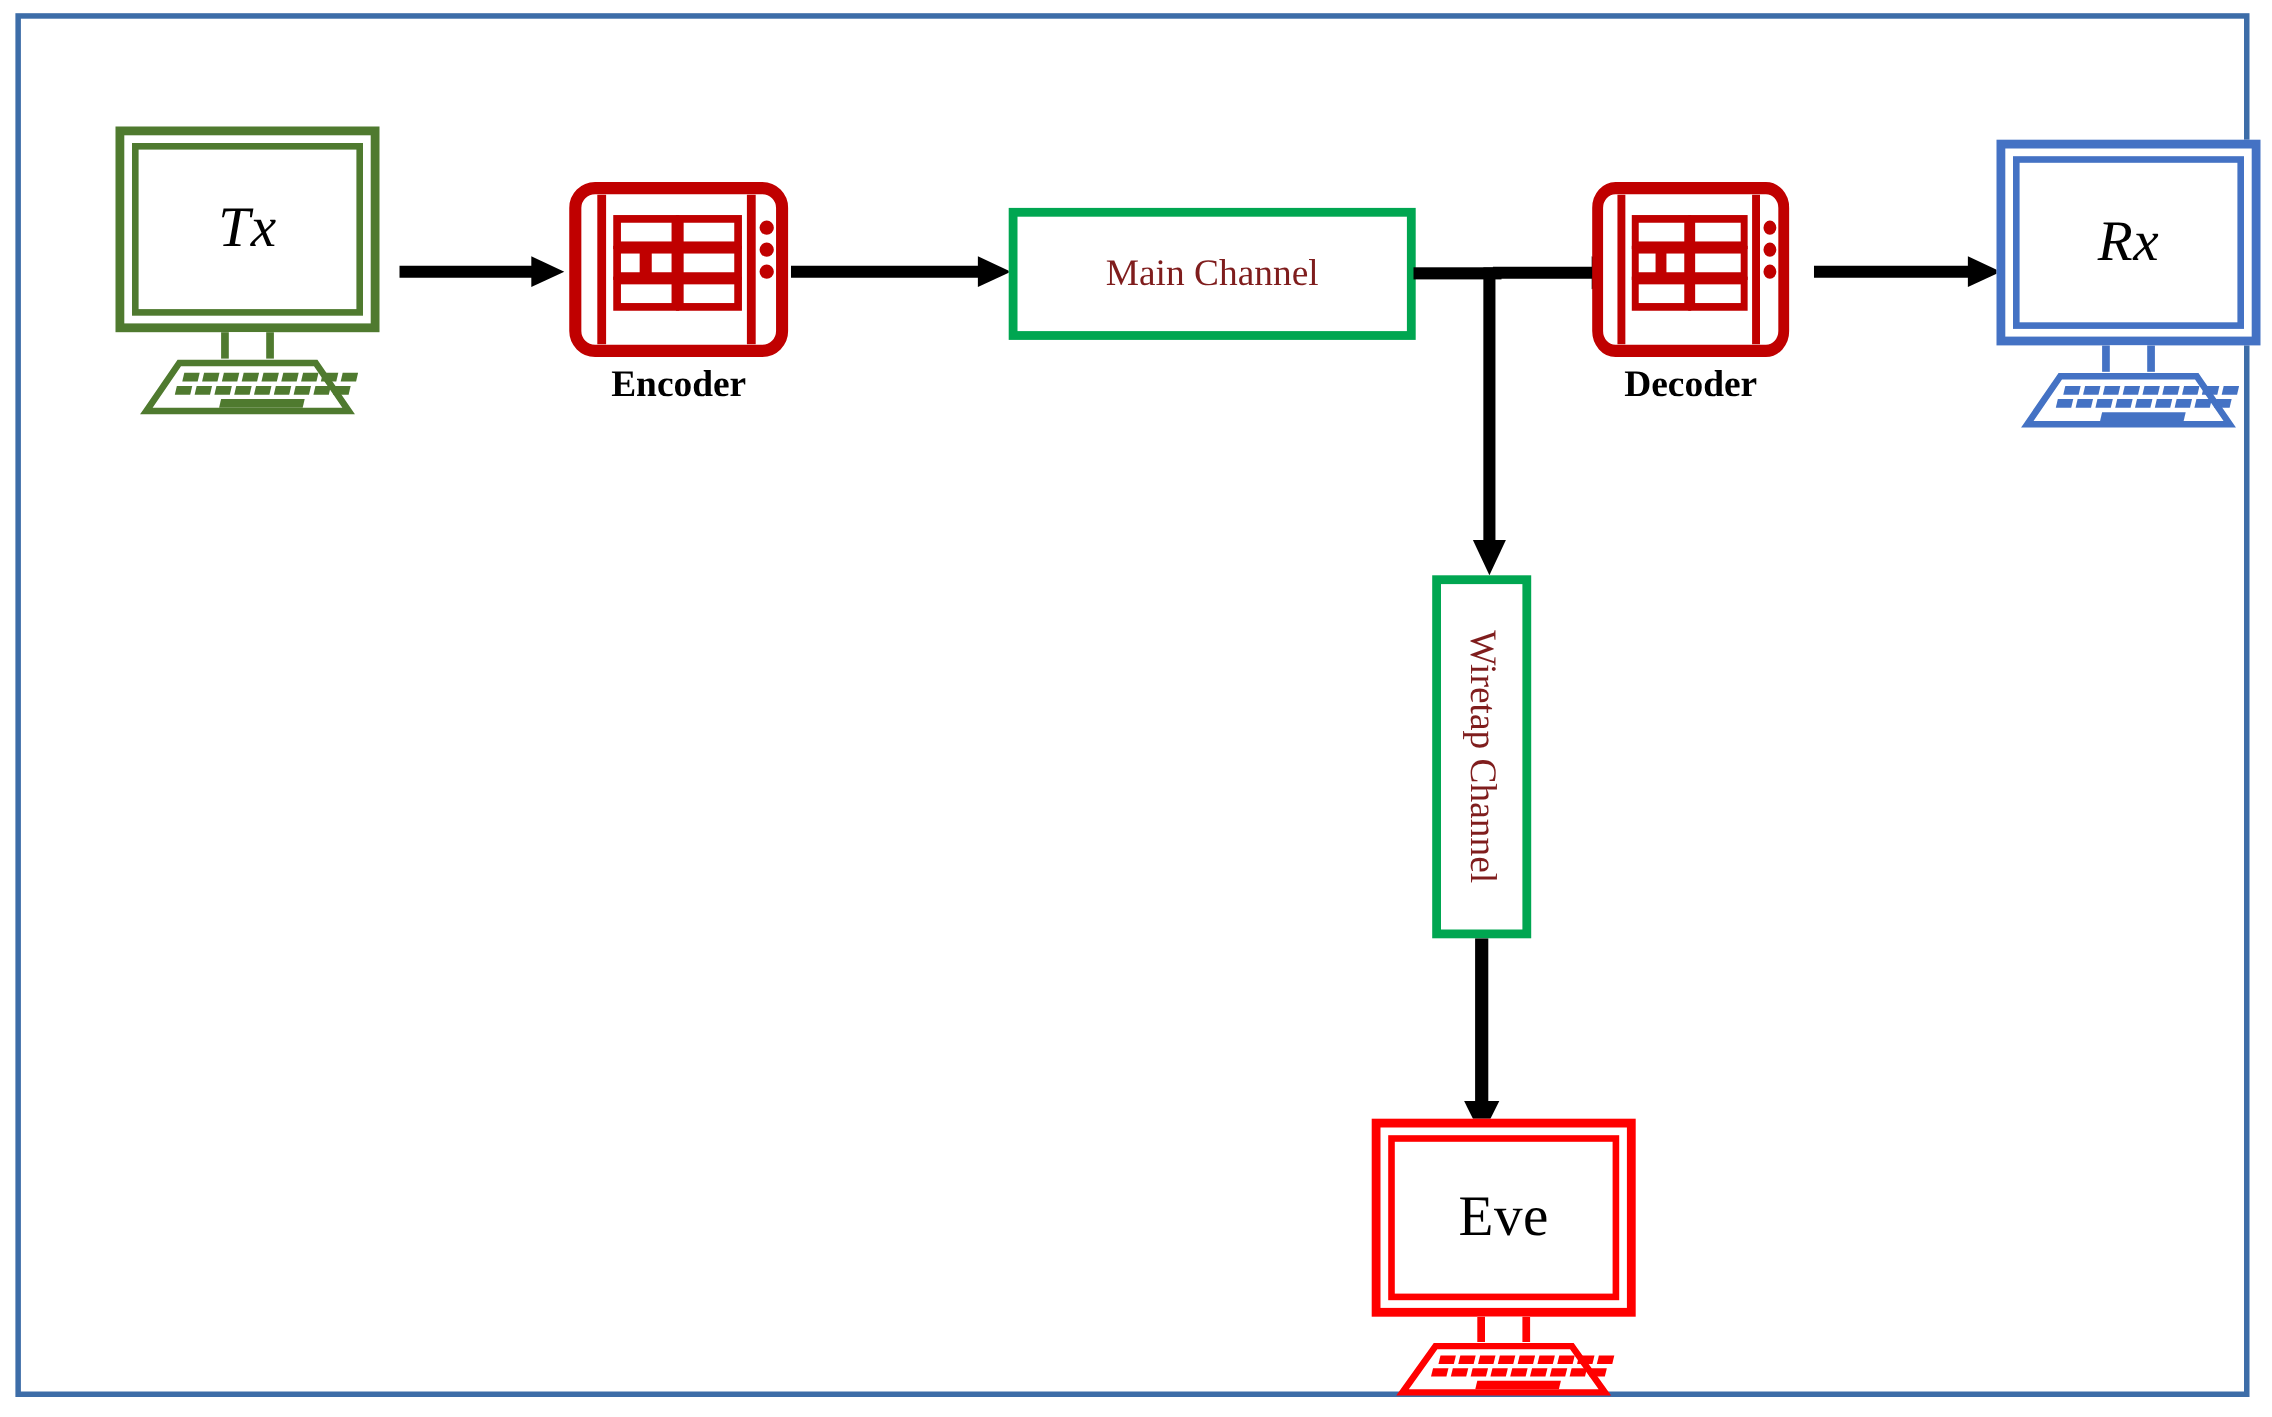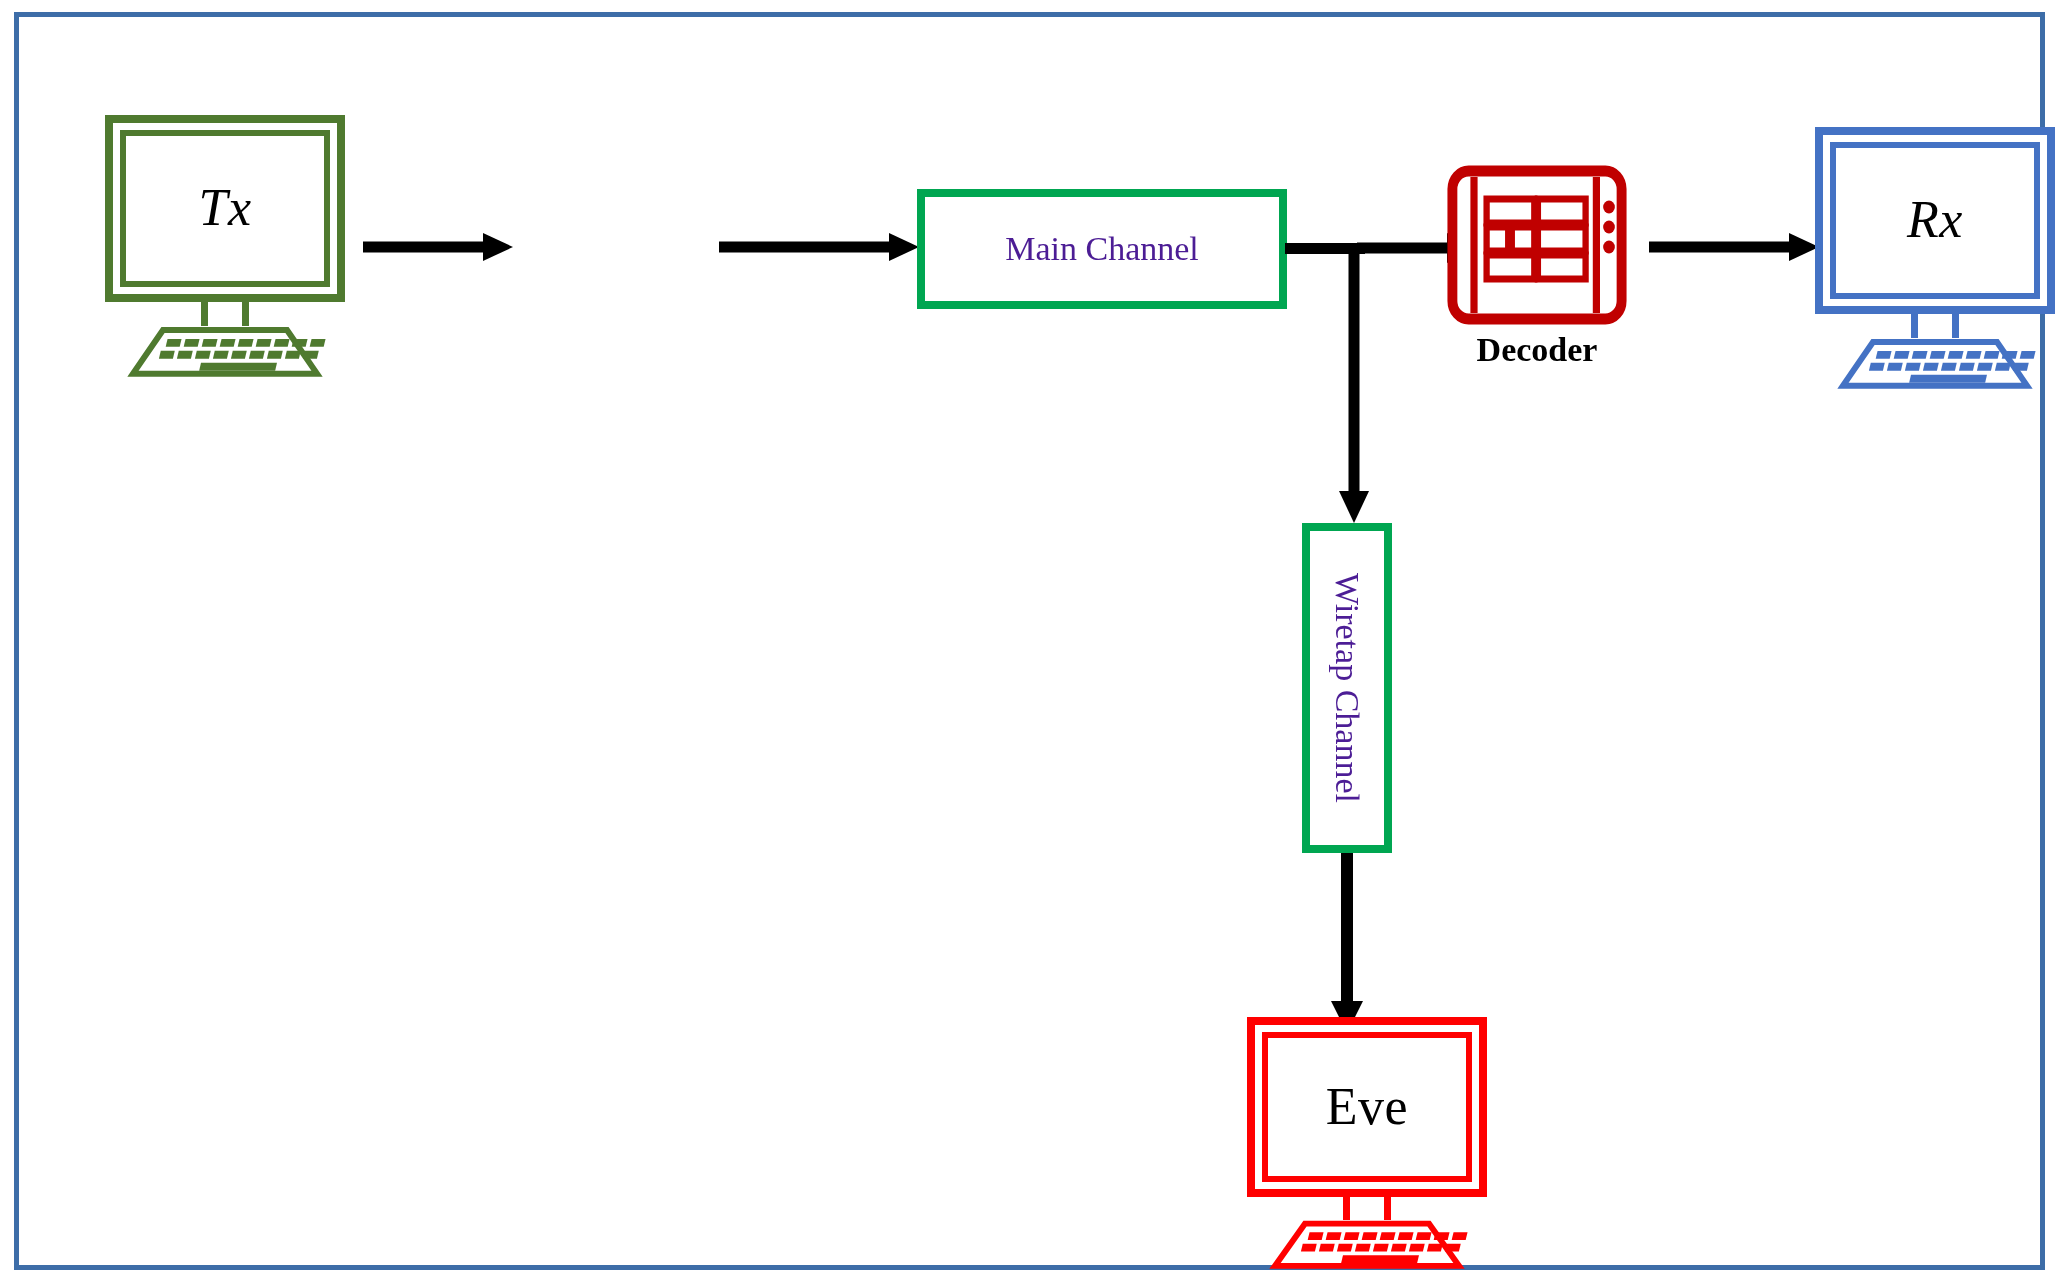--- a/index.html
+++ b/index.html
@@ -95,21 +95,21 @@
     position: absolute;
     border: 8px solid #00a651;
     box-sizing: border-box;
     background: #ffffff;
     display: flex;
     align-items: center;
     justify-content: center;
   }
   .channel-label {
     font-size: 34px;
-    color: #4c1d95;
+    color: #7f1d1d;
     white-space: nowrap;
   }
   .channel-label.vertical {
     writing-mode: vertical-rl;
     text-orientation: mixed;
   }
 
   
   .arrow-h { position: absolute; height: 34px; }
   .arrow-h svg { display: block; width: 100%; height: 100%; }
@@ -160,20 +160,40 @@
       </div>
     </div>
 
     <div class="arrow-h" style="left:344px; top:213px; width:150px;">
       <svg viewBox="0 0 150 34" preserveAspectRatio="none">
         <line x1="0" y1="17" x2="124" y2="17" stroke="#000000" stroke-width="11"></line>
         <polygon points="120,3 150,17 120,31" fill="#000000"></polygon>
       </svg>
     </div>
 
+    <div class="codec" style="left:498px; top:148px; width:200px; height:160px;">
+      <svg viewBox="0 0 200 160" preserveAspectRatio="none">
+        <rect x="6" y="6" width="188" height="148" rx="18" ry="18" fill="#ffffff" stroke="#c00000" stroke-width="11"></rect>
+        <line x1="30" y1="12" x2="30" y2="148" stroke="#c00000" stroke-width="8"></line>
+        <line x1="166" y1="12" x2="166" y2="148" stroke="#c00000" stroke-width="8"></line>
+        <circle cx="180" cy="42" r="6.5" fill="#c00000"></circle>
+        <circle cx="180" cy="62" r="6.5" fill="#c00000"></circle>
+        <circle cx="180" cy="82" r="6.5" fill="#c00000"></circle>
+        <g fill="none" stroke="#c00000" stroke-width="7">
+          <rect x="44" y="34" width="53" height="24"></rect>
+          <rect x="101" y="34" width="53" height="24"></rect>
+          <rect x="44" y="62" width="24" height="24"></rect>
+          <rect x="72" y="62" width="25" height="24"></rect>
+          <rect x="101" y="62" width="53" height="24"></rect>
+          <rect x="44" y="90" width="53" height="24"></rect>
+          <rect x="101" y="90" width="53" height="24"></rect>
+        </g>
+      </svg>
+      <span class="codec-label">Encoder</span>
+    </div>
 
     <div class="arrow-h" style="left:700px; top:213px; width:200px;">
       <svg viewBox="0 0 200 34" preserveAspectRatio="none">
         <line x1="0" y1="17" x2="174" y2="17" stroke="#000000" stroke-width="11"></line>
         <polygon points="170,3 200,17 170,31" fill="#000000"></polygon>
       </svg>
     </div>
 
     <div class="channel-box" style="left:898px; top:172px; width:370px; height:120px;">
       <span class="channel-label">Main Channel</span>

